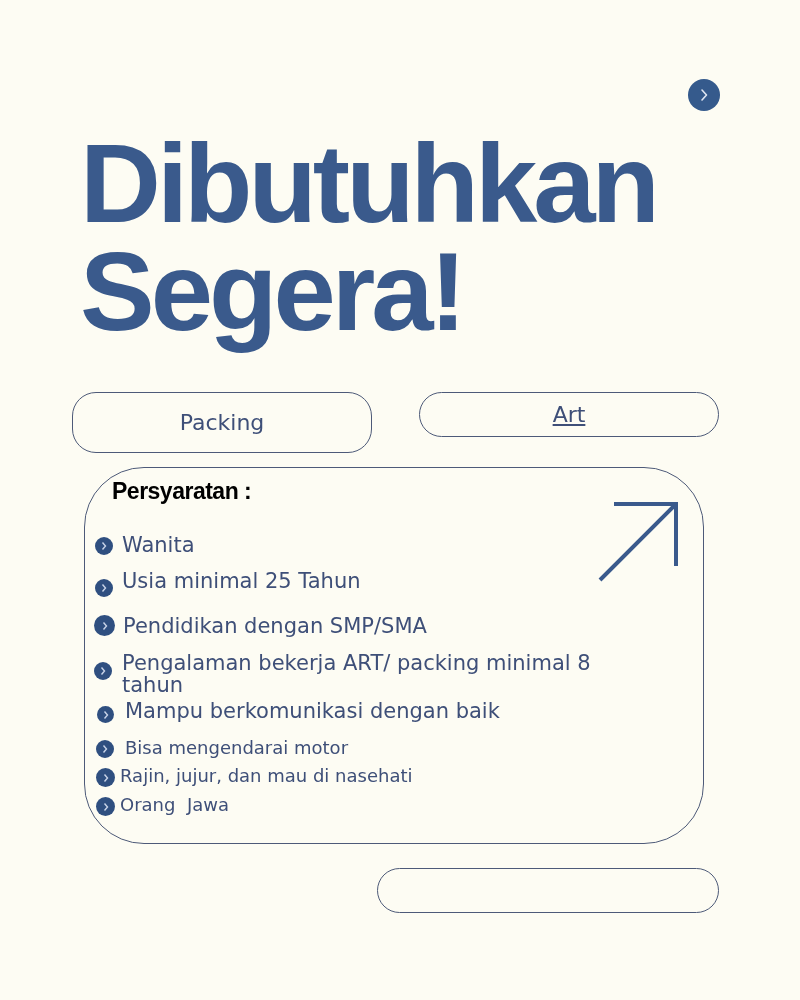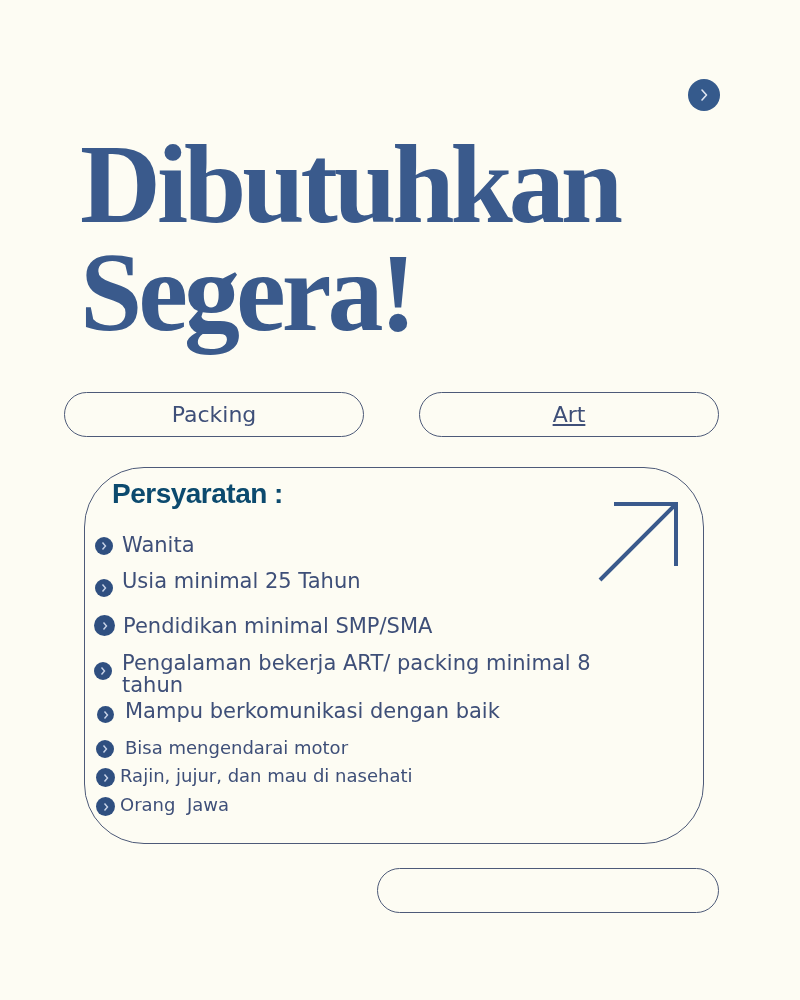--- a/index.html
+++ b/index.html
@@ -26,62 +26,62 @@
       display: flex;
       align-items: center;
       justify-content: center;
       cursor: pointer;
     }
     .headline {
       position: absolute;
       left: 80px;
       top: 130px;
       margin: 0;
-      font-family: Liberation Serif, serif;
+      font-family: Liberation Sans, sans-serif;
       font-weight: bold;
       font-size: 112px;
       line-height: 108px;
       letter-spacing: -4px;
       color: #3a5a8c;
     }
     .headline span { display: block; }
     .pill {
       position: absolute;
       border: 1.5px solid #4d5a78;
       border-radius: 24px;
       box-sizing: border-box;
       display: flex;
       align-items: center;
       justify-content: center;
       font-family: "DejaVu Sans", sans-serif;
       font-size: 22px;
       color: #3e4f78;
       background: transparent;
     }
-    .pill-packing { left: 64px; top: 392px; width: 300px; height: 45px; }
+    .pill-packing { left: 72px; top: 392px; width: 300px; height: 61px; }
     .pill-art { left: 419px; top: 392px; width: 300px; height: 45px; text-decoration: underline; }
     .pill-empty { left: 377px; top: 868px; width: 342px; height: 45px; }
     .card {
       position: absolute;
       left: 84px;
       top: 467px;
       width: 620px;
       height: 377px;
       box-sizing: border-box;
       border: 1.5px solid #4d5a78;
       border-radius: 60px;
     }
     .card-title {
       position: absolute;
       left: 112px;
       top: 478px;
       font-family: "Liberation Sans", sans-serif;
       font-weight: bold;
-      font-size: 28px;
-      color: #0c4a6e;
+      font-size: 23px;
+      color: #000000;
       letter-spacing: -0.5px;
     }
     .arrow-icon {
       position: absolute;
       left: 596px;
       top: 498px;
       width: 86px;
       height: 86px;
     }
     .req {
@@ -148,21 +148,21 @@
   </span>
   <span class="req-text">Usia minimal 25 Tahun</span>
 </div>
 
 <div class="req" style="left:94px; top:615px; font-size:21px;">
   <span class="bullet" style="width:21px;height:21px;margin-top:0px;margin-right:8px;">
     <svg width="8" height="10" viewBox="0 0 8 10">
         <path d="M2.5 1.5 L5.5 5 L2.5 8.5" fill="none" stroke="#c9d4e8" stroke-width="1.4"></path>
       </svg>
   </span>
-  <span class="req-text">Pendidikan minimal SMP/SMA</span>
+  <span class="req-text">Pendidikan dengan SMP/SMA</span>
 </div>
 
 <div class="req" style="left:94px; top:652px; font-size:21px; width:500px;">
   <span class="bullet" style="width:18px;height:18px;margin-top:10px;margin-right:10px;">
     <svg width="8" height="10" viewBox="0 0 8 10">
         <path d="M2.5 1.5 L5.5 5 L2.5 8.5" fill="none" stroke="#c9d4e8" stroke-width="1.4"></path>
       </svg>
   </span>
   <span class="req-text" style="line-height:1.05;">Pengalaman bekerja ART/ packing minimal 8 tahun</span>
 </div>

